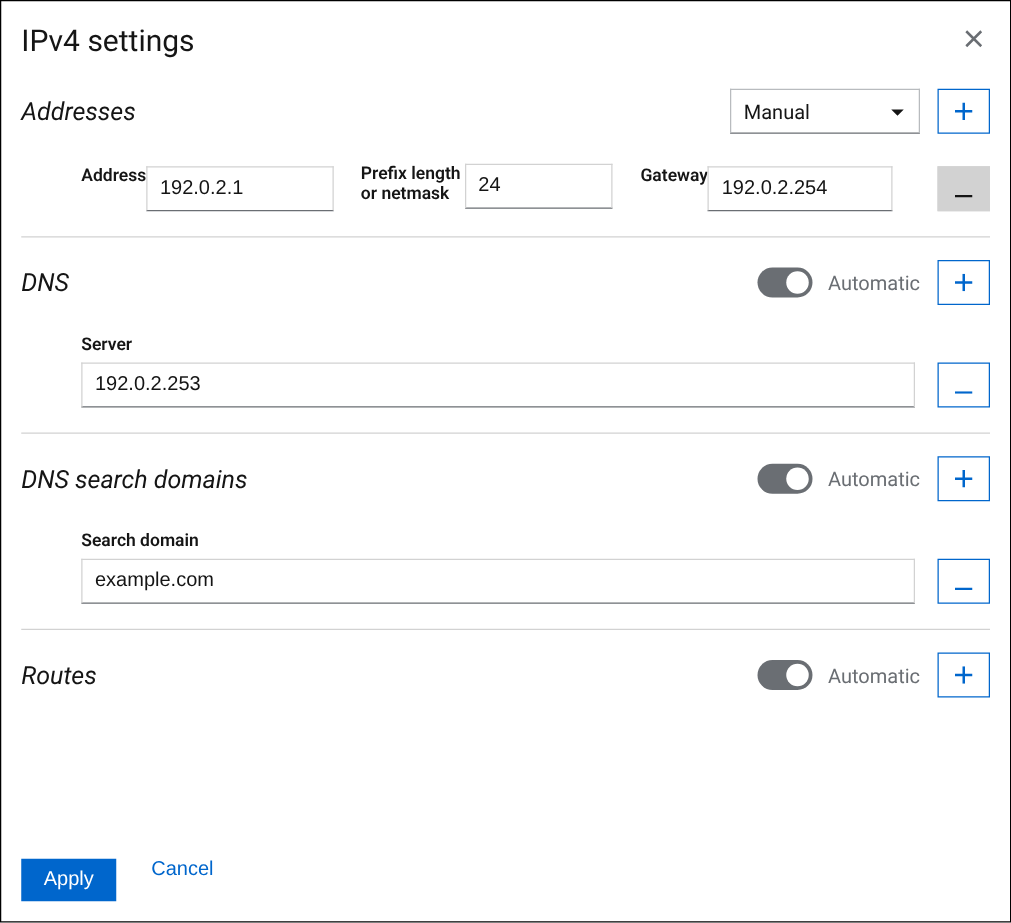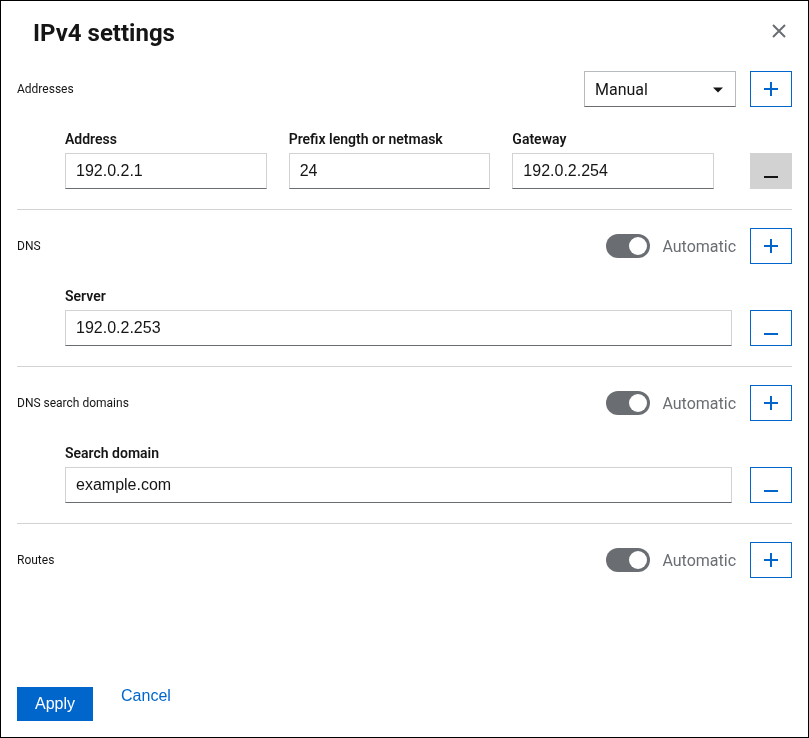--- a/index.html
+++ b/index.html
@@ -15,23 +15,22 @@
       flex-direction: column;
     }
     .header {
       display: flex;
       justify-content: space-between;
       align-items: flex-start;
       margin-bottom: 24px;
     }
     .title {
       font-size: 24px;
-      font-weight: 700;
-      color: #151515;
-      margin-left: 16px;
+      font-weight: 400;
+      color: #151515;
     }
     .close-btn {
       cursor: pointer;
       font-size: 20px;
       color: #6a6e73;
       line-height: 1;
       padding: 2px 6px;
     }
     .section {
       border-bottom: 1px solid #d2d2d2;
@@ -39,23 +38,24 @@
       margin-bottom: 18px;
     }
     .section:last-of-type { border-bottom: none; }
     .section-header {
       display: flex;
       align-items: center;
       margin-bottom: 24px;
     }
     .section-header.no-bottom { margin-bottom: 0; }
     .section-label {
-      font-size: 12px;
+      font-size: 20px;
       color: #151515;
       flex: 0 0 auto;
+      font-style: italic;
     }
     .spacer { flex: 1; }
     .select-wrap {
       position: relative;
       width: 180px;
       height: 36px;
       padding-left: 28px;
     }
     .select {
       width: 100%;
@@ -99,21 +99,21 @@
     }
     .row-inputs {
       display: flex;
       gap: 22px;
       padding-left: 48px;
       align-items: flex-end;
     }
     .col {
       flex: 1;
       display: flex;
-      flex-direction: column;
+      flex-direction: row;
     }
     .col-action {
       flex: 0 0 auto;
       padding-bottom: 0;
     }
     .field-label {
       font-size: 14px;
       font-weight: 600;
       color: #151515;
       margin-bottom: 6px;

